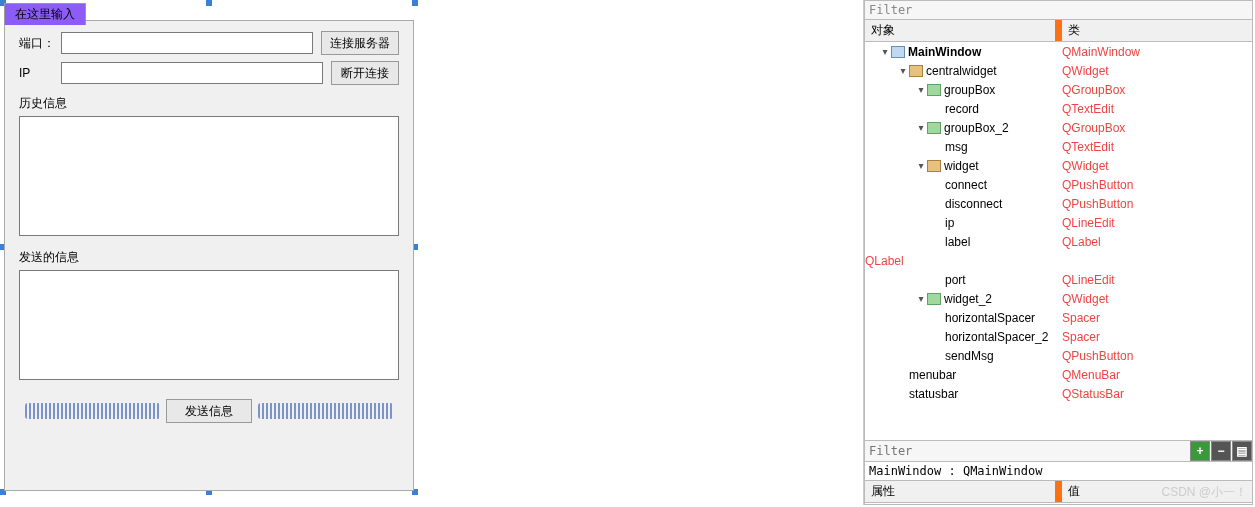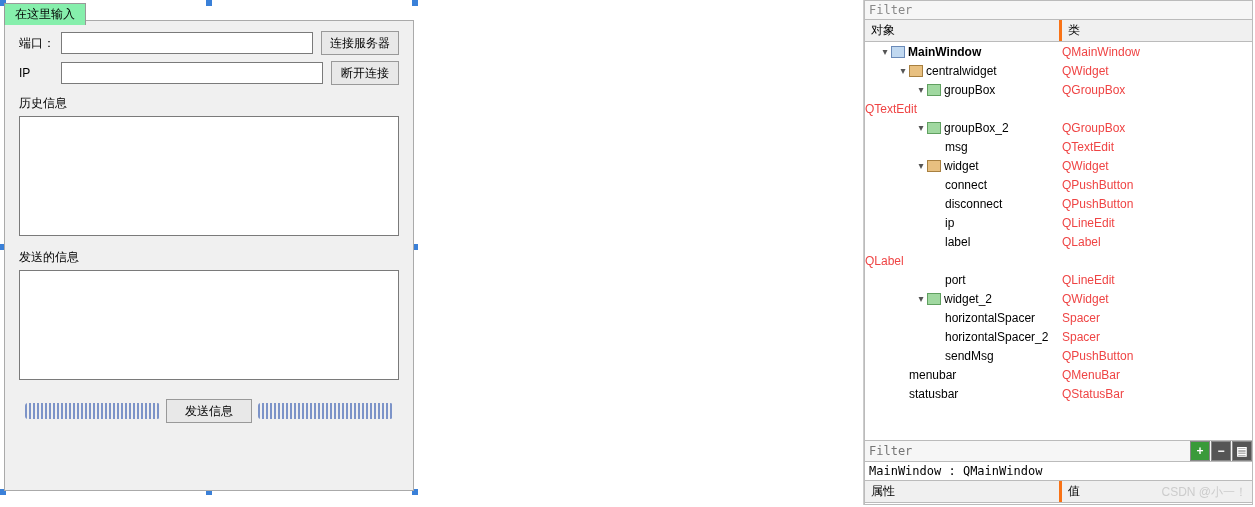--- a/index.html
+++ b/index.html
@@ -5,42 +5,42 @@
 * { box-sizing: border-box; font-family: "Microsoft YaHei", "SimSun", sans-serif; font-size: 12px; }
 body { margin: 0; background: #fff; width: 1255px; height: 507px; position: relative; }
 
 
 .form-wrap { position: absolute; left: 0; top: 0; width: 418px; height: 495px; }
 .handle { position: absolute; width: 6px; height: 6px; background: #3a80d8; }
 .h-tl { left: 0; top: 0; } .h-tm { left: 206px; top: 0; } .h-tr { right: 0; top: 0; }
 .h-ml { left: 0; top: 244px; } .h-mr { right: 0; top: 244px; }
 .h-bl { left: 0; bottom: 0; } .h-bm { left: 206px; bottom: 0; } .h-br { right: 0; bottom: 0; }
 
-.tab { position: absolute; left: 4px; top: 3px; background: #86efac; border: 1px solid #999; border-bottom: none; padding: 2px 10px; z-index: 2; }
+.tab { position: absolute; left: 4px; top: 3px; background: #8b5cf6; border: 1px solid #999; border-bottom: none; padding: 2px 10px; z-index: 2; }
 .form-body { position: absolute; left: 4px; top: 20px; right: 4px; bottom: 4px; border: 1px solid #aaa; background: #f0f0f0; }
 .dotgrid { position: absolute; inset: 0; background-image: radial-gradient(#bbb 0.5px, transparent 0.5px); background-size: 6px 6px; opacity: 0.5; }
 .content { position: relative; padding: 10px 14px; z-index: 2; }
 
 .row { display: flex; align-items: center; margin-bottom: 6px; }
 .lbl { width: 42px; }
 .line-input { flex: 1; height: 22px; border: 1px solid #7a7a7a; background: #fff; margin-right: 8px; padding: 2px 4px; }
 .btn { height: 24px; min-width: 68px; background: #e8e8e8; border: 1px solid #999; padding: 2px 8px; cursor: pointer; }
 
 .gbox { margin-top: 10px; }
 .gbox .glabel { margin-bottom: 4px; display: block; }
 .textarea { width: 100%; height: 110px; border: 1px solid #7a7a7a; background: #fff; resize: none; }
 
 .send-row { display: flex; align-items: center; margin-top: 16px; }
 .spring { flex: 1; height: 16px; background-image: repeating-linear-gradient(90deg, #4b6cb7 0 2px, transparent 2px 4px); opacity: 0.7; border-radius: 3px; margin: 0 6px; }
 
 
 .right-panel { position: absolute; right: 2px; top: 0; width: 390px; height: 505px; border-left: 1px solid #ccc; display: flex; flex-direction: column; }
 .filter-top { border: 1px solid #bbb; background: #f6f6f6; color: #888; padding: 2px 4px; font-family: monospace; }
 .tree-head, .prop-head { display: flex; border: 1px solid #bbb; border-top: none; background: #f0f0f0; }
-.tree-head span, .prop-head span { padding: 2px 6px; border-right: 3px solid #f97316; }
+.tree-head span, .prop-head span { padding: 2px 6px; border-right: 7px solid #f97316; }
 .col1 { flex: 1; } .col2 { width: 190px; border-right: none !important; }
 .tree-body { flex: 1; border: 1px solid #bbb; border-top: none; overflow: auto; background: #fff; }
 .tree-row { display: flex; align-items: center; height: 19px; }
 .indent { display: inline-block; }
 .arrow { display: inline-block; width: 12px; text-align: center; color: #555; cursor: pointer; user-select: none; font-size: 10px; }
 .ticon { display: inline-block; width: 14px; height: 12px; margin-right: 3px; vertical-align: middle; }
 .ticon.win { background: #c0d8f0; border: 1px solid #6a8ab8; }
 .ticon.wid { background: #e8c080; border: 1px solid #a88040; }
 .ticon.lay { background: #a0d8a0; border: 1px solid #60a060; }
 .objname { flex: 1; padding-left: 2px; }
@@ -131,20 +131,25 @@
       <div class="tree-row">
         <div class="objname" style="display: flex; align-items: center;">
           <span class="indent" style="width: 48px;"></span>
           <span class="arrow">▾</span>
           <span class="ticon lay"></span>
           <span>groupBox</span>
         </div>
         <div class="cls">QGroupBox</div>
       </div>
       <div class="tree-row">
+        <div class="objname" style="display: flex; align-items: center;">
+          <span class="indent" style="width: 66px;"></span>
+          <span class="arrow"></span>
+          <span>record</span>
+        </div>
         <div class="cls">QTextEdit</div>
       </div>
       <div class="tree-row">
         <div class="objname" style="display: flex; align-items: center;">
           <span class="indent" style="width: 48px;"></span>
           <span class="arrow">▾</span>
           <span class="ticon lay"></span>
           <span>groupBox_2</span>
         </div>
         <div class="cls">QGroupBox</div>

